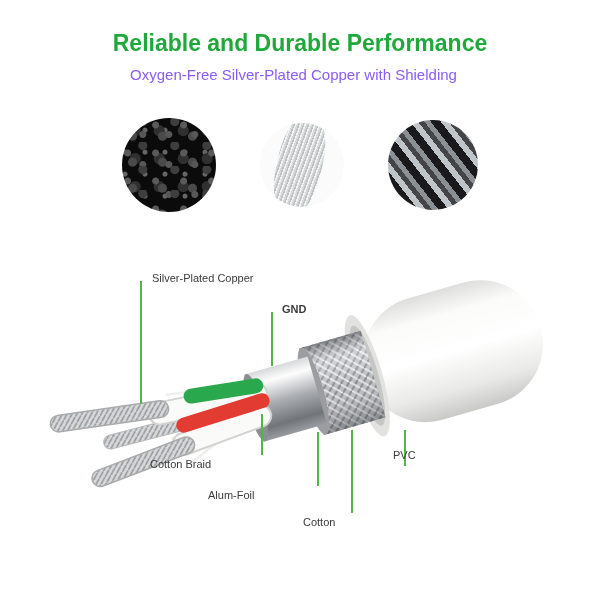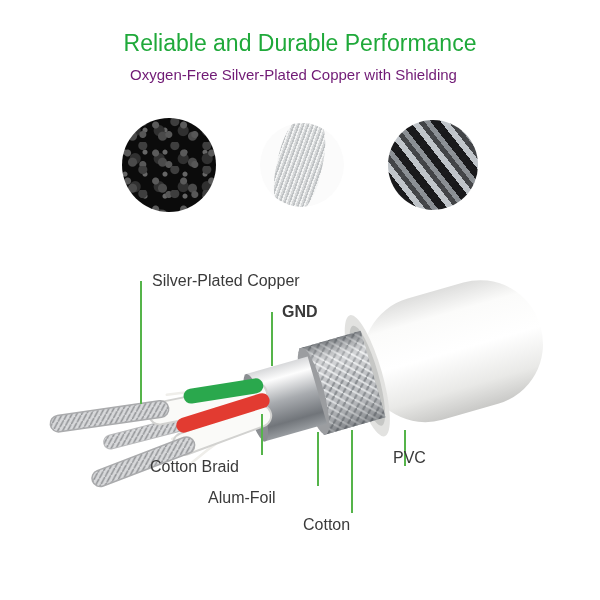--- a/index.html
+++ b/index.html
@@ -8,22 +8,22 @@
     --wire-green:#2aa84d;
     --wire-red:#e23b31;
   }
   *{box-sizing:border-box;}
   body{margin:0;background:#ffffff;}
   .page{
     position:relative;width:600px;height:600px;background:#ffffff;overflow:hidden;
     font-family:"Liberation Sans", sans-serif;
   }
   .header{position:absolute;top:30px;left:0;width:600px;text-align:center;}
-  .title{margin:0;font-size:23px;font-weight:normal;color:var(--title-green);}
-  .subtitle{margin:9px 13px 0 0;font-size:15px;color:#701a75;}
+  .title{margin:0;font-size:23px;font-weight:bold;color:var(--title-green);}
+  .subtitle{margin:9px 13px 0 0;font-size:15px;color:#8b5cf6;}
   .materials{
     position:absolute;top:118px;left:0;width:600px;
     display:flex;justify-content:center;align-items:center;gap:44px;
   }
   .circle{border-radius:50%;position:relative;overflow:hidden;flex:0 0 auto;}
   .c1{
     width:94px;height:94px;background-color:#0b0b0b;
     background-image:
       radial-gradient(circle at 20% 25%, #5a5a5a 0 3px, transparent 4px),
       radial-gradient(circle at 65% 15%, #3e3e3e 0 4px, transparent 5px),
@@ -43,21 +43,21 @@
     width:90px;height:90px;background-color:#1c1c1e;
     background-image:
       repeating-linear-gradient(52deg, rgba(200,205,210,.95) 0 6px, rgba(70,72,75,.9) 6px 11px, rgba(150,155,160,.9) 11px 16px, rgba(25,25,27,.95) 16px 24px),
       repeating-linear-gradient(-38deg, rgba(255,255,255,.18) 0 3px, rgba(0,0,0,0) 3px 12px);
   }
   .diagram{position:absolute;left:0;top:0;}
   .callout-lines line{stroke:var(--callout-line-green);stroke-width:2;}
   .wire-green{stroke:var(--wire-green);}
   .wire-red{stroke:var(--wire-red);}
   .callout{
-    position:absolute;font-size:16px;color:#3a3a3a;white-space:nowrap;
+    position:absolute;font-size:11px;color:#3a3a3a;white-space:nowrap;
   }
   .lbl-silver{left:152px;top:272px;}
   .lbl-gnd{left:282px;top:303px;font-weight:bold;}
   .lbl-cotton{left:150px;top:458px;}
   .lbl-alum{left:208px;top:489px;}
   .lbl-braid{left:303px;top:516px;}
   .lbl-pvc{left:393px;top:449px;}
 </style>
 </head>
 <body>

